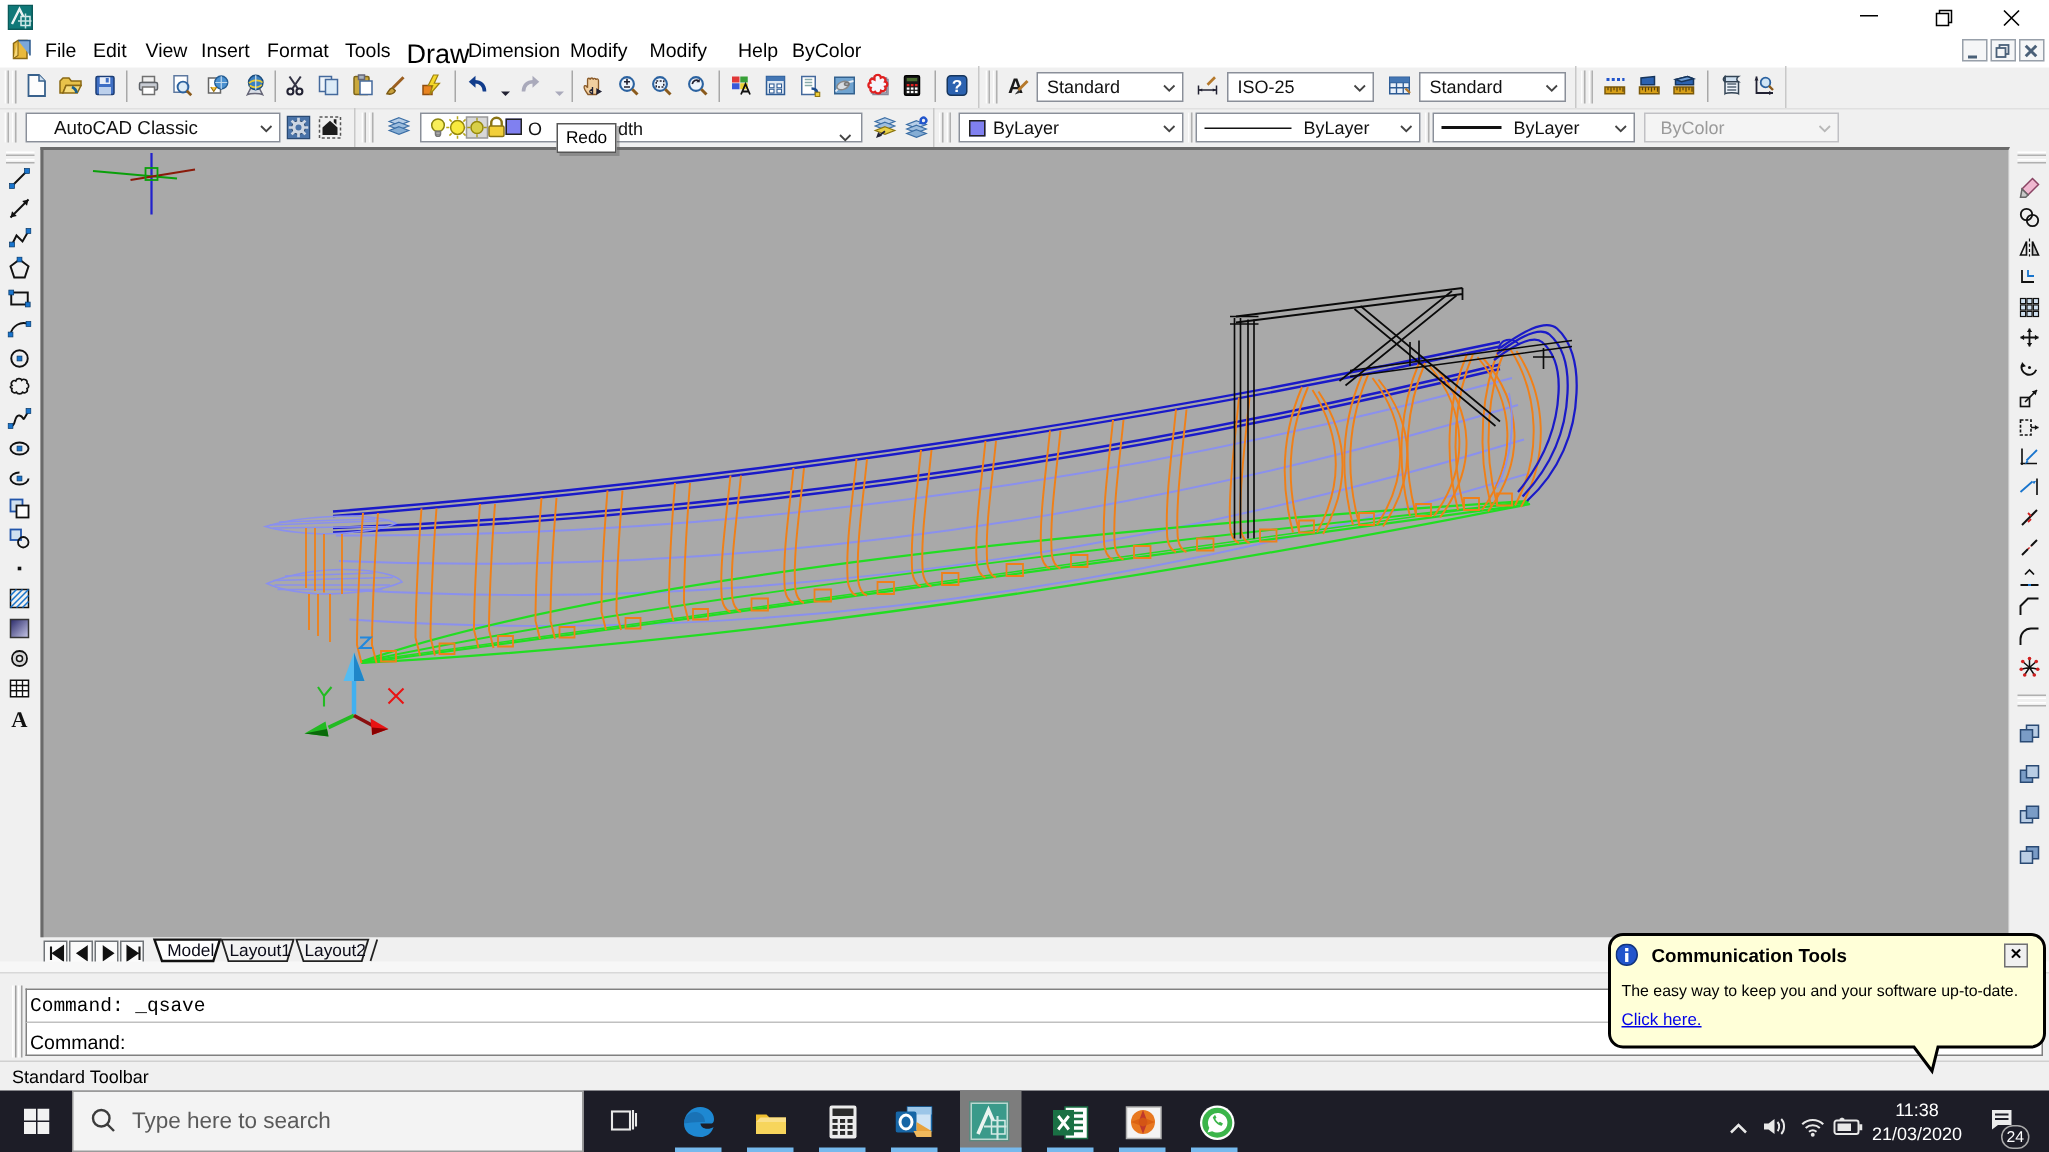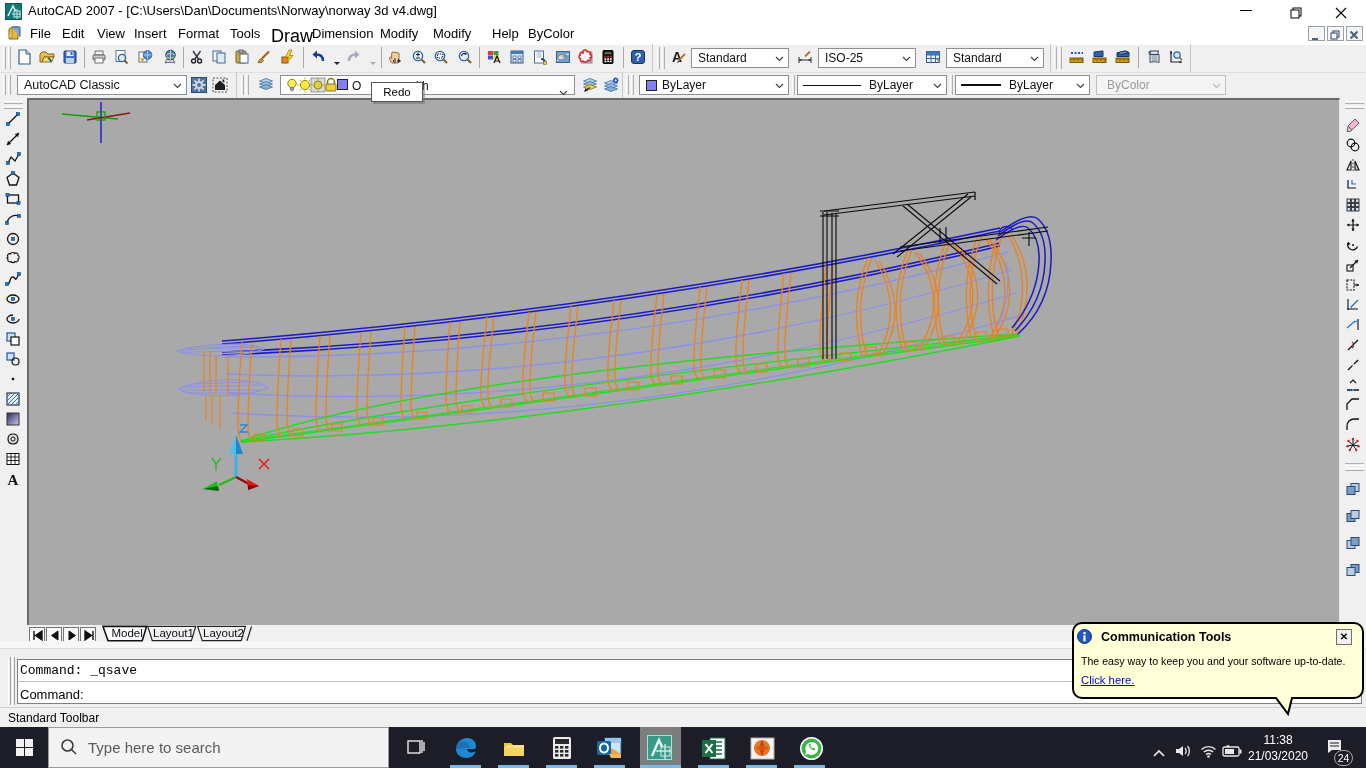--- a/index.html
+++ b/index.html
@@ -11,21 +11,20 @@
 .mi{display:inline-block;color:#000}
 </style></head><body>
 <div id="page">
 <div class="abs" style="left:0;top:0;width:1366px;height:22px;background:#ffffff"></div>
     <div class="abs" style="left:5px;top:3px"><svg width="17" height="17" viewBox="0 0 17 17" style="">
         <rect x="0.5" y="0.5" width="16" height="16" fill="#0f7878" stroke="#0a5a5a"></rect>
         <path d="M3 13L8 3l5 10" stroke="#e8f2f2" stroke-width="1.6" fill="none"></path>
         <rect x="9" y="8" width="6" height="6" fill="#0f7878" stroke="#d8ecec"></rect>
         <path d="M12 6v10M7 11h9" stroke="#c8e4e4" stroke-width="1"></path>
       </svg></div>
-    <div class="abs" style="left:28px;top:3px;font-size:13px;color:#000">AutoCAD 2007 - [C:\Users\Dan\Documents\Norway\norway 3d v4.dwg]</div>
     <div class="abs" style="left:1240px;top:10px;width:12px;height:1px;background:#000"></div>
     <div class="abs" style="left:1290px;top:5px"><svg width="12" height="12" viewBox="0 0 12 12" style="">
         <rect x="3" y="1" width="8" height="8" fill="none" stroke="#000"></rect>
         <rect x="1" y="3" width="8" height="8" fill="#fff" stroke="#000"></rect>
       </svg></div>
     <div class="abs" style="left:1335px;top:5px"><svg width="12" height="12" viewBox="0 0 12 12" style="">
         <path d="M1 1l10 10M11 1L1 11" stroke="#000" stroke-width="1.1"></path>
       </svg></div>
     <div class="abs" style="left:0;top:22px;width:1366px;height:22px;background:#ffffff"></div>
     <div class="abs" style="left:7px;top:25px"><svg width="16" height="16" viewBox="0 0 16 16" style="">
@@ -267,21 +266,21 @@
     <div class="ib" style="left:1168px;top:49px"><svg width="16" height="16" viewBox="0 0 16 16" style="">
         <path d="M3 2v11h11" stroke="#223" stroke-width="1.2" fill="none"></path>
         <path d="M3 2l-1.3 2.6h2.6zM14 13l-2.6-1.3v2.6z" fill="#223"></path>
         <circle cx="9" cy="6" r="3.2" fill="#cfe4f5" stroke="#2b62a0" stroke-width="1.2"></circle>
         <path d="M11.3 8.3l2.7 2.7" stroke="#8a5a1c" stroke-width="1.6"></path>
       </svg></div>
     <div class="abs" style="left:1190px;top:44px;width:1px;height:28px;background:#c8c8c8"></div>
     <div class="abs" style="left:0;top:72px;width:1366px;height:26px;background:#f0f0f0;border-top:1px solid #e0e0e0"></div>
     <div class="grip" style="left:3px;top:75px;height:20px"></div>
     <div class="grip" style="left:8px;top:75px;height:20px"></div>
-    <div class="combo" style="left:17px;top:75px;width:170px;height:20px;padding-left:6px;font-size:12.5px">AutoCAD Classic<svg width="9" height="6" viewBox="0 0 9 6" style="position:absolute;right:4px;top:7px">
+    <div class="combo" style="left:17px;top:75px;width:170px;height:20px;padding-left:18px;font-size:12.5px">AutoCAD Classic<svg width="9" height="6" viewBox="0 0 9 6" style="position:absolute;right:4px;top:7px">
         <path d="M1 1l3.5 3.5L8 1" stroke="#444" stroke-width="1.2" fill="none"></path>
       </svg></div>
     <div class="ib" style="left:191px;top:77px"><svg width="16" height="16" viewBox="0 0 16 16" style="">
         <rect x="0.5" y="0.5" width="15" height="15" fill="#4a73a8" stroke="#2a4a74"></rect>
         <g fill="#cdd6e2" stroke="#223c5c" stroke-width="0.6">
           <circle cx="8" cy="8" r="4.5"></circle>
         </g>
         <circle cx="8" cy="8" r="2" fill="#4a73a8"></circle>
         <g stroke="#cdd6e2" stroke-width="1.8">
           <path d="M8 1.5v3M8 11.5v3M1.5 8h3M11.5 8h3M3.4 3.4l2.1 2.1M10.5 10.5l2.1 2.1M12.6 3.4l-2.1 2.1M5.5 10.5l-2.1 2.1"></path>
@@ -680,21 +679,21 @@
         <path d="M203 489 L217 481 L219 491 Z" fill="#22bb22"></path>
         <path d="M203 489 L219 491 L218 486 Z" fill="#0a6a0a"></path>
         <path d="M236 477 L249 484" stroke="#8a0f0f" stroke-width="2.4"></path>
         <path d="M259 486 L247 479 L248 490 Z" fill="#e81414"></path>
         <path d="M259 486 L248 490 L248 485 Z" fill="#8a0000"></path>
         <path d="M212 458 L216 464 M221 458 L216 464 L216 471" stroke="#22bb22" stroke-width="1.4"></path>
         <path d="M259 459 L269 469 M269 459 L259 469" stroke="#e81414" stroke-width="1.4"></path>
         <path d="M240 425 L247 425 L240 432 L248 432" stroke="#2288dd" stroke-width="1.4"></path>
       </g>
     </svg>
-    <div class="abs" style="left:371px;top:82px;width:52px;height:20px;background:#ffffff;border:1px solid #565656;box-shadow:2px 2px 0 rgba(110,110,110,0.5);font-size:11.5px;color:#000;text-align:center;line-height:18px;z-index:40">Redo</div>
+    <div class="abs" style="left:371px;top:82px;width:40px;height:20px;background:#ffffff;border:1px solid #565656;box-shadow:2px 2px 0 rgba(110,110,110,0.5);font-size:11.5px;color:#000;text-align:center;line-height:18px;z-index:40">Redo</div>
     <div class="abs" style="left:0;top:625px;width:1366px;height:23px;background:#f0f0f0"></div>
     <div class="abs" style="left:29px;top:627px;width:16px;height:17px;background:#fafafa;border:1px solid #707478"><svg width="13" height="13" viewBox="0 0 13 13" style="margin:1px 0 0 0.5px">
         <path d="M3 2v9M11 2L4.5 6.5 11 11z" stroke="#111" stroke-width="1.4" fill="#111"></path>
       </svg></div>
     <div class="abs" style="left:46px;top:627px;width:16px;height:17px;background:#fafafa;border:1px solid #707478"><svg width="13" height="13" viewBox="0 0 13 13" style="margin:1px 0 0 0.5px">
         <path d="M10 2L3.5 6.5 10 11z" stroke="#111" stroke-width="1" fill="#111"></path>
       </svg></div>
     <div class="abs" style="left:63px;top:627px;width:16px;height:17px;background:#fafafa;border:1px solid #707478"><svg width="13" height="13" viewBox="0 0 13 13" style="margin:1px 0 0 0.5px">
         <path d="M4 2l6.5 4.5L4 11z" stroke="#111" stroke-width="1" fill="#111"></path>
       </svg></div>

